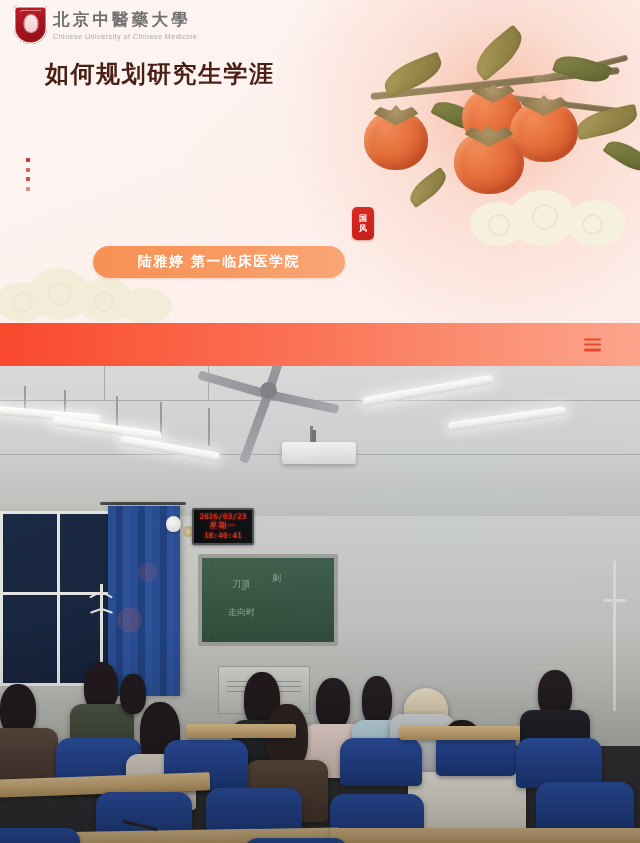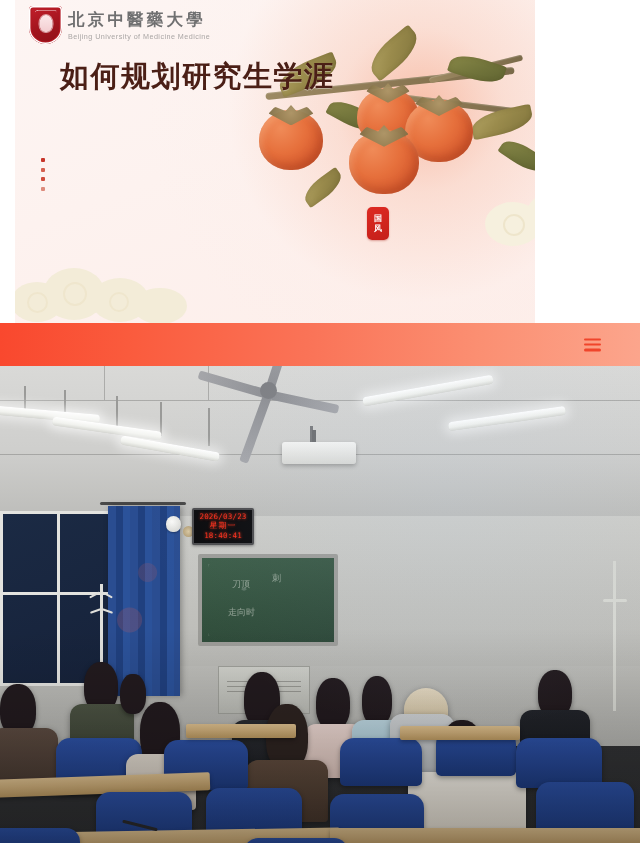--- a/index.html
+++ b/index.html
@@ -5,21 +5,21 @@
   * { margin:0; padding:0; box-sizing:border-box; }
   html,body{ background:#fff; }
   body{
     width:640px; height:843px;
     font-family:"Liberation Sans","DejaVu Sans",sans-serif;
     overflow:hidden; position:relative;
   }
 
   
   #poster{
-    position:absolute; left:15px; top:0; width:520px; height:323px;
+    position:absolute; left:0; top:0; width:640px; height:323px;
     background:
       radial-gradient(circle at 78% 34%, rgba(243,147,110,.55) 0%, rgba(245,170,140,.28) 18%, rgba(252,228,219,.05) 42%, rgba(255,255,255,0) 60%),
       linear-gradient(160deg,#fdf5f3 0%, #fdf2ef 45%, #fdeeea 100%);
     overflow:hidden;
   }
 
   
   #brand{ position:absolute; left:14px; top:6px; display:flex; align-items:center; gap:6px; z-index:12;}
   #crest{
     position:relative; width:33px; height:38px;
@@ -94,21 +94,21 @@
   #seal span{
     color:#fff; font-size:8px; line-height:9px;
     font-family:"DejaVu Serif","Liberation Serif",serif; font-weight:700;
   }
 
   
   #title-wrap{ position:absolute; left:0; top:62px; width:100%; z-index:10; }
   .title-line{
     position:relative;
     font-family:"DejaVu Serif","Liberation Serif",serif;
-    font-weight:700; font-size:29px; letter-spacing:1.5px;
+    font-weight:700; font-size:24px; letter-spacing:1.5px;
     color:#4b1f16; padding-left:45px; line-height:1;
     text-shadow:0 1px 0 rgba(255,255,255,.35);
   }
   #title-line2{ margin-top:33px; }
   #title-dots{
     position:absolute; left:26px; top:158px; z-index:11;
     display:flex; flex-direction:column; gap:5.5px;
   }
   #title-dots i{ display:block; width:4px; height:4px; border-radius:1px; background:#c7352a; }
   #title-dots i:nth-child(2){ background:#d4604f; }
@@ -340,39 +340,40 @@
     <div class="pers" style="left:96px;  top:112px; width:70px; height:64px;">
         <div class="body"></div>
         <div class="calyx"></div>
       </div>
   </div>
 
   <div id="brand">
     <div id="crest"></div>
     <div id="brand-text">
       <div id="brand-cn">北京中醫藥大學</div>
-      <div id="brand-en">Beijing University of Medicine Medicine</div>
+      <div id="brand-en">Chinese University of Chinese Medicine</div>
     </div>
   </div>
 
   <div id="seal">
     <span>国</span>
     <span>风</span>
   </div>
 
   <div id="title-wrap">
     <div class="title-line" id="title-line1">如何规划研究生学涯</div>
   </div>
   <div id="title-dots">
     <i></i>
       <i></i>
       <i></i>
       <i></i>
   </div>
 
+  <div id="speaker-pill">陆雅婷  第一临床医学院</div>
 </div>
 
 <div id="orange-bar">
   <div id="menu-btn">
     <i></i>
       <i></i>
       <i></i>
   </div>
 </div>
 

